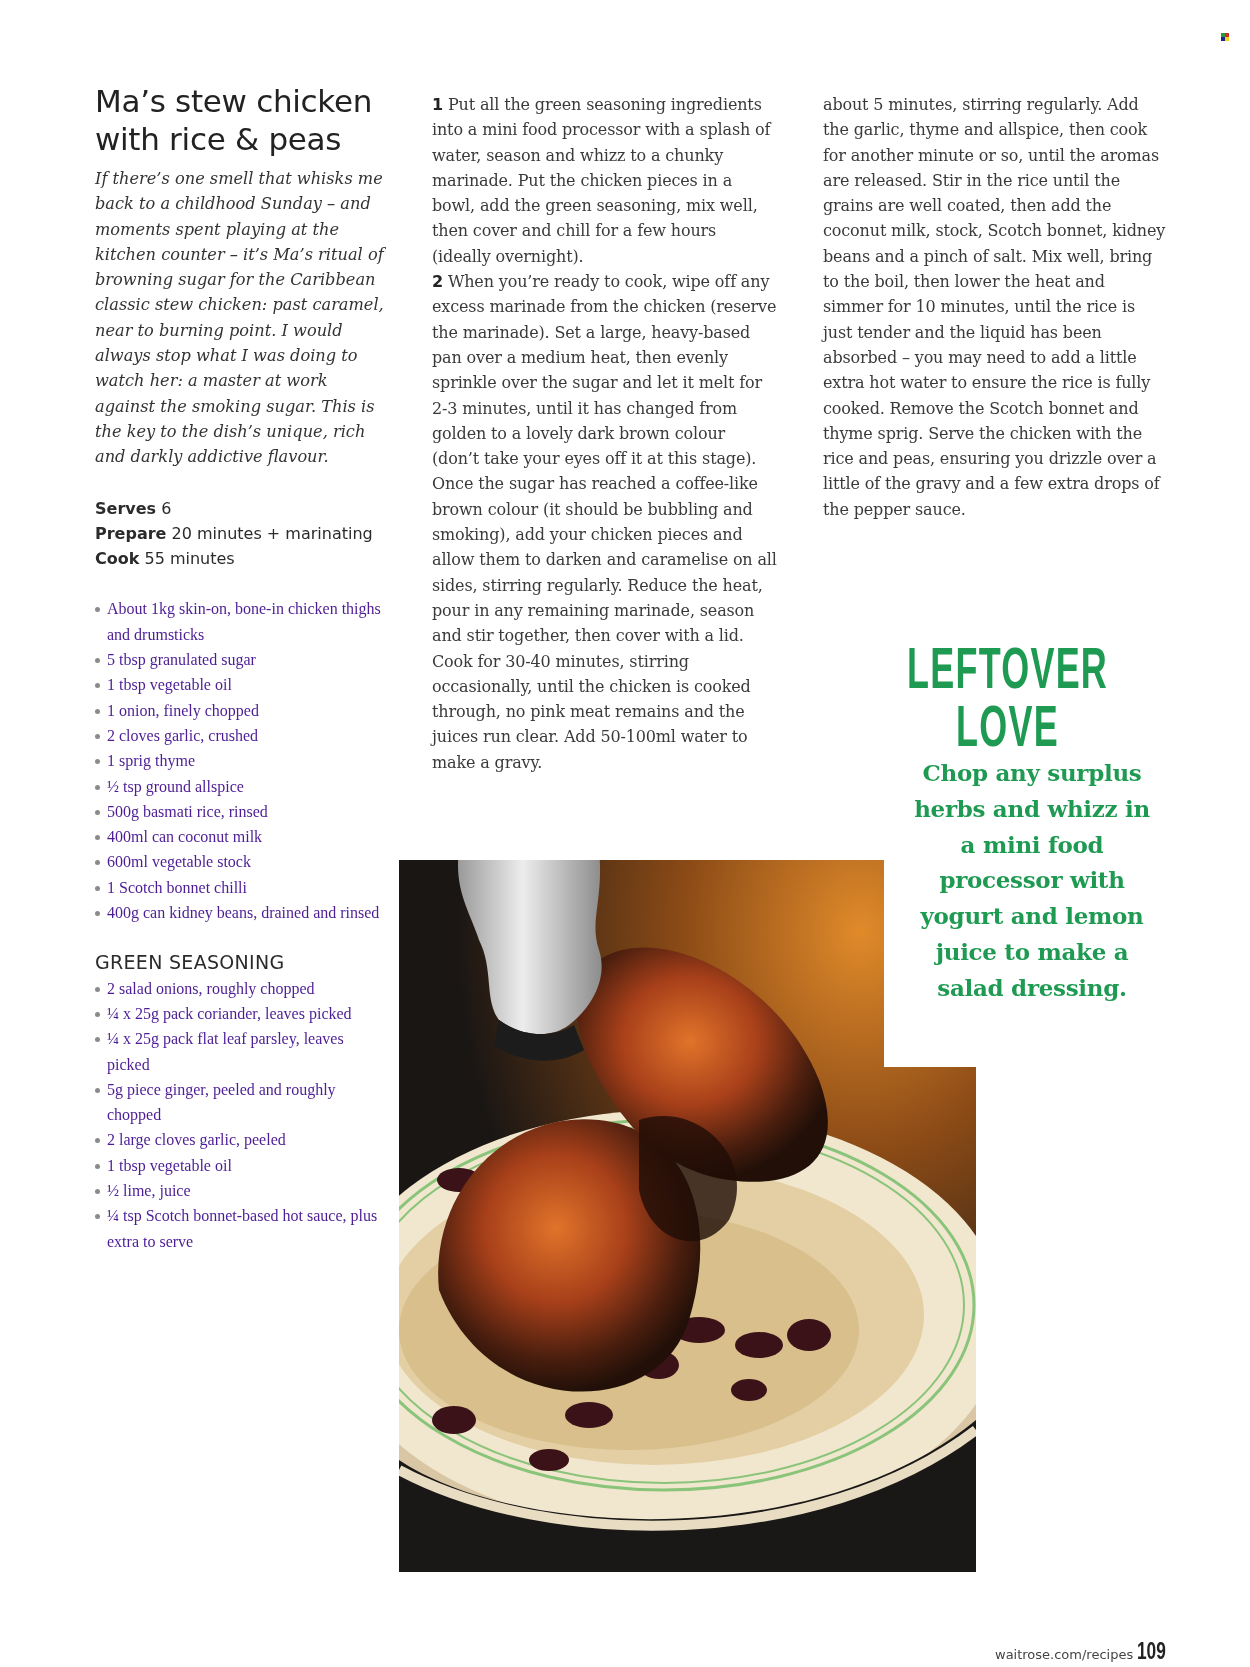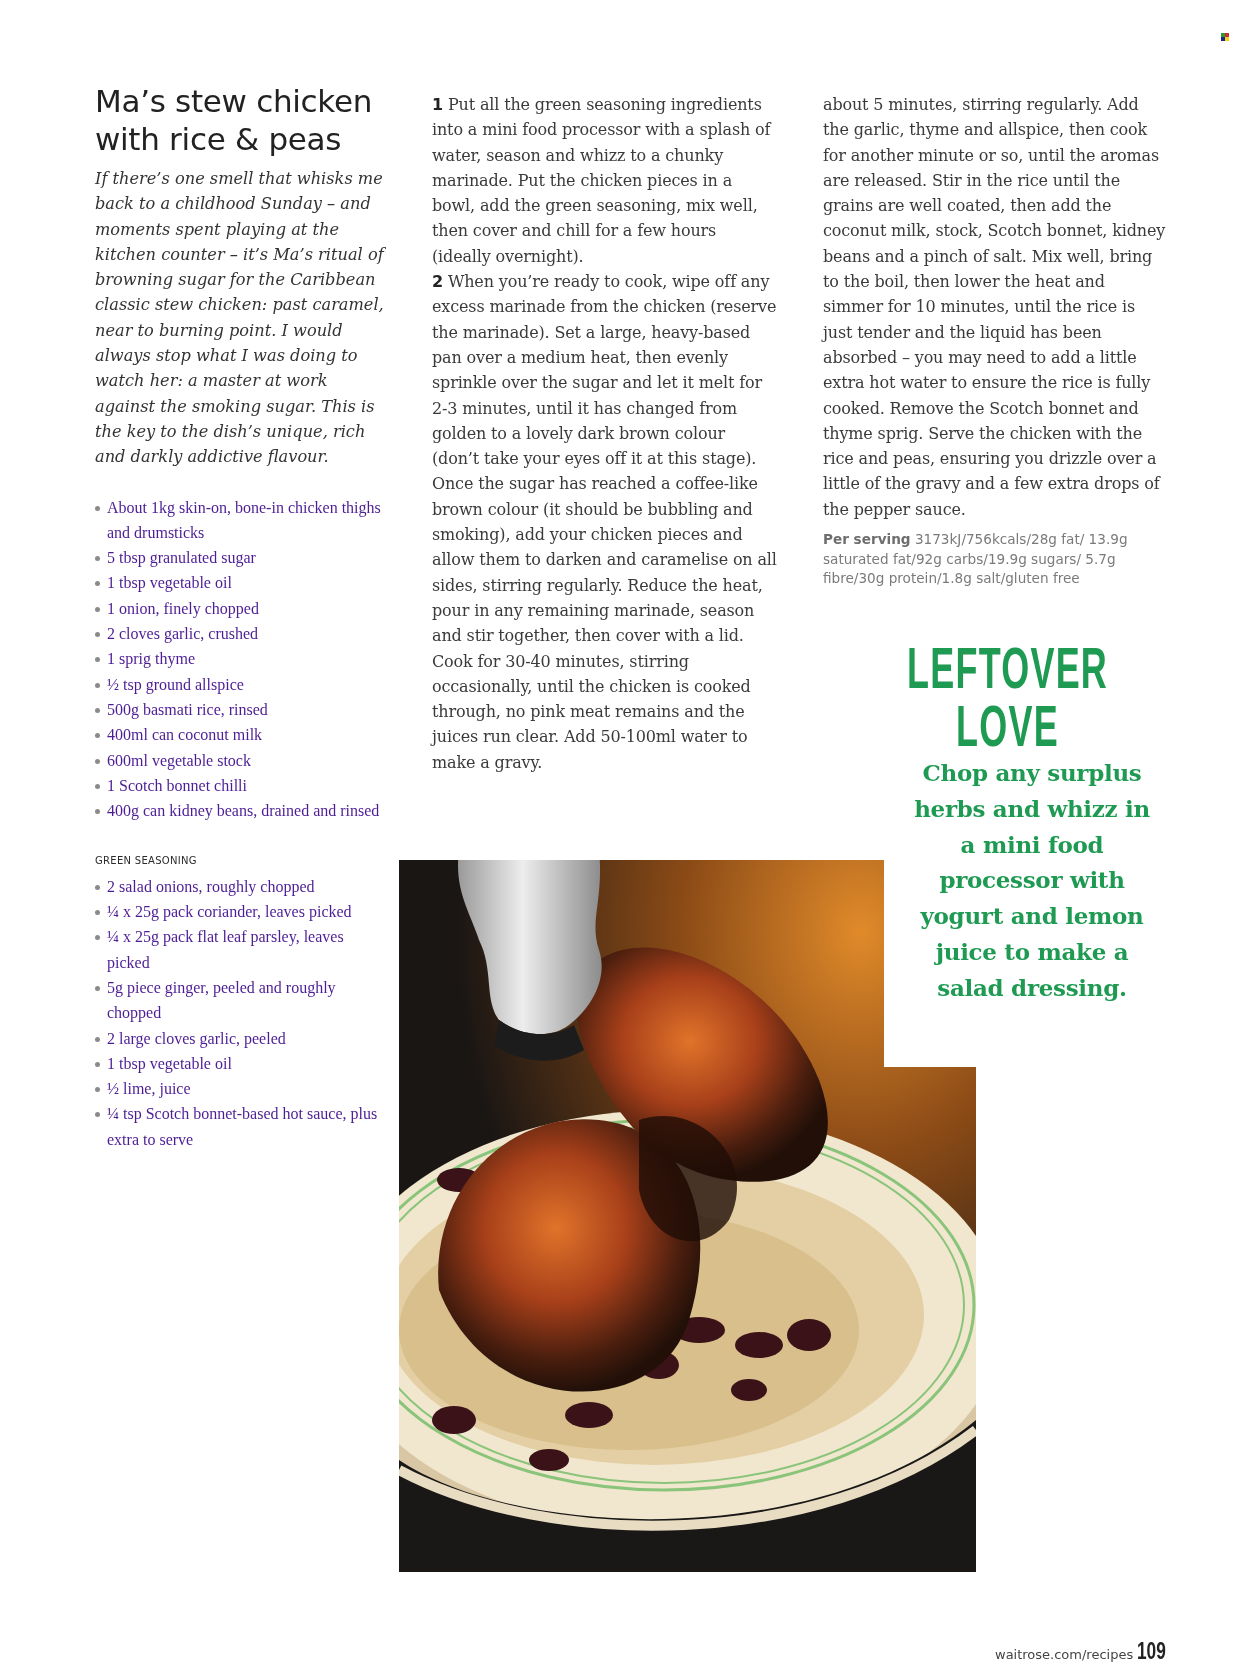--- a/index.html
+++ b/index.html
@@ -9,21 +9,21 @@
     .color-mark span { display: block; }
 
     .col-left { position: absolute; left: 95px; top: 82px; width: 290px; }
     .title { font-family: "DejaVu Sans", sans-serif; font-size: 31px; line-height: 38px; font-weight: 500; color: #222; margin: 0 0 8px 0; letter-spacing: -0.3px; }
     .intro { font-family: "DejaVu Serif", serif; font-style: italic; font-size: 16.2px; line-height: 25.3px; color: #333; margin: 0; }
     .meta { margin-top: 26px; font-family: "DejaVu Sans", sans-serif; font-size: 16px; line-height: 25.3px; color: #2b2b2b; }
     .meta b { font-weight: bold; }
     .ingredients { list-style: none; margin: 25px 0 0 0; padding: 0; font-family: Liberation Serif, serif; font-size: 16px; line-height: 25.3px; color: #4c1d95; }
     .ingredients li { position: relative; padding-left: 12px; }
     .ingredients li::before { content: ""; position: absolute; left: 0; top: 11px; width: 5px; height: 5px; border-radius: 50%; background: #8a8a8a; }
-    .subhead { margin-top: 25px; font-family: "DejaVu Sans", sans-serif; font-size: 10px; line-height: 25.3px; letter-spacing: 0.3px; color: #2b2b2b; }
+    .subhead { margin-top: 25px; font-family: "DejaVu Sans", sans-serif; font-size: 19px; line-height: 25.3px; letter-spacing: 0.3px; color: #2b2b2b; }
     .ingredients.gs { margin-top: 0; }
 
     .col-mid { position: absolute; left: 432px; top: 92px; width: 345px; }
     .col-right { position: absolute; left: 823px; top: 92px; width: 345px; }
     .method { font-family: "DejaVu Serif", serif; font-size: 16px; line-height: 25.3px; color: #3a3a3a; margin: 0; letter-spacing: -0.15px; }
     .method b { font-family: "DejaVu Sans", sans-serif; font-weight: bold; color: #222; }
     .nutrition { margin-top: 8px; font-family: "DejaVu Sans", sans-serif; font-size: 13.6px; line-height: 19.5px; color: #7a7a7a; }
     .nutrition b { font-weight: bold; color: #6e6e6e; }
 
     .photo { position: absolute; left: 399px; top: 860px; width: 577px; height: 712px; overflow: hidden; background: #1c1a18; }
@@ -44,20 +44,25 @@
   <span style="background:#2e9a3c"></span>
     <span style="background:#c8322a"></span>
   <span style="background:#1e2a8a"></span>
     <span style="background:#f2d21a"></span>
 </div>
 
 <div class="col-left">
   <h1 class="title">Ma’s stew chicken with rice &amp; peas</h1>
   <p class="intro">If there’s one smell that whisks me back to a childhood Sunday – and moments spent playing at the kitchen counter – it’s Ma’s ritual of browning sugar for the Caribbean classic stew chicken: past caramel, near to burning point. I would always stop what I was doing to watch her: a master at work against the smoking sugar. This is the key to the dish’s unique, rich and darkly addictive flavour.</p>
 
+  <div class="meta">
+    <div><b>Serves</b> <span>6</span></div>
+    <div><b>Prepare</b> <span>20 minutes + marinating</span></div>
+    <div><b>Cook</b> <span>55 minutes</span></div>
+  </div>
 
   <ul class="ingredients">
     <li>About 1kg skin-on, bone-in chicken thighs and drumsticks</li>
     <li>5 tbsp granulated sugar</li>
     <li>1 tbsp vegetable oil</li>
     <li>1 onion, finely chopped</li>
     <li>2 cloves garlic, crushed</li>
     <li>1 sprig thyme</li>
     <li>½ tsp ground allspice</li>
     <li>500g basmati rice, rinsed</li>
@@ -80,23 +85,20 @@
   </ul>
 </div>
 
 <div class="col-mid">
   <p class="method"><b>1</b> <span>Put all the green seasoning ingredients into a mini food processor with a splash of water, season and whizz to a chunky marinade. Put the chicken pieces in a bowl, add the green seasoning, mix well, then cover and chill for a few hours (ideally overnight).</span></p>
   <p class="method"><b>2</b> <span>When you’re ready to cook, wipe off any excess marinade from the chicken (reserve the marinade). Set a large, heavy-based pan over a medium heat, then evenly sprinkle over the sugar and let it melt for 2-3 minutes, until it has changed from golden to a lovely dark brown colour (don’t take your eyes off it at this stage). Once the sugar has reached a coffee-like brown colour (it should be bubbling and smoking), add your chicken pieces and allow them to darken and caramelise on all sides, stirring regularly. Reduce the heat, pour in any remaining marinade, season and stir together, then cover with a lid. Cook for 30-40 minutes, stirring occasionally, until the chicken is cooked through, no pink meat remains and the juices run clear. Add 50-100ml water to make a gravy.</span></p>
 </div>
 
 <div class="col-right">
   <p class="method">about 5 minutes, stirring regularly. Add the garlic, thyme and allspice, then cook for another minute or so, until the aromas are released. Stir in the rice until the grains are well coated, then add the coconut milk, stock, Scotch bonnet, kidney beans and a pinch of salt. Mix well, bring to the boil, then lower the heat and simmer for 10 minutes, until the rice is just tender and the liquid has been absorbed – you may need to add a little extra hot water to ensure the rice is fully cooked. Remove the Scotch bonnet and thyme sprig. Serve the chicken with the rice and peas, ensuring you drizzle over a little of the gravy and a few extra drops of the pepper sauce.</p>
-  <div class="nutrition">
-    <b>Per serving</b> <span>3173kJ/756kcals/28g fat/ 13.9g saturated fat/92g carbs/19.9g sugars/ 5.7g fibre/30g protein/1.8g salt/gluten free</span>
-  </div>
 </div>
 
 <div class="photo" title="Stew chicken pieces held by tongs over rice and kidney beans on a green-rimmed plate">
   <svg width="577" height="712" viewBox="0 0 577 712" xmlns="http://www.w3.org/2000/svg">
     <defs>
       <radialGradient id="bg" cx="80%" cy="10%" r="70%">
         <stop offset="0%" stop-color="#e08a2a"></stop>
         <stop offset="45%" stop-color="#8a4a16"></stop>
         <stop offset="100%" stop-color="#1a1614"></stop>
       </radialGradient>

